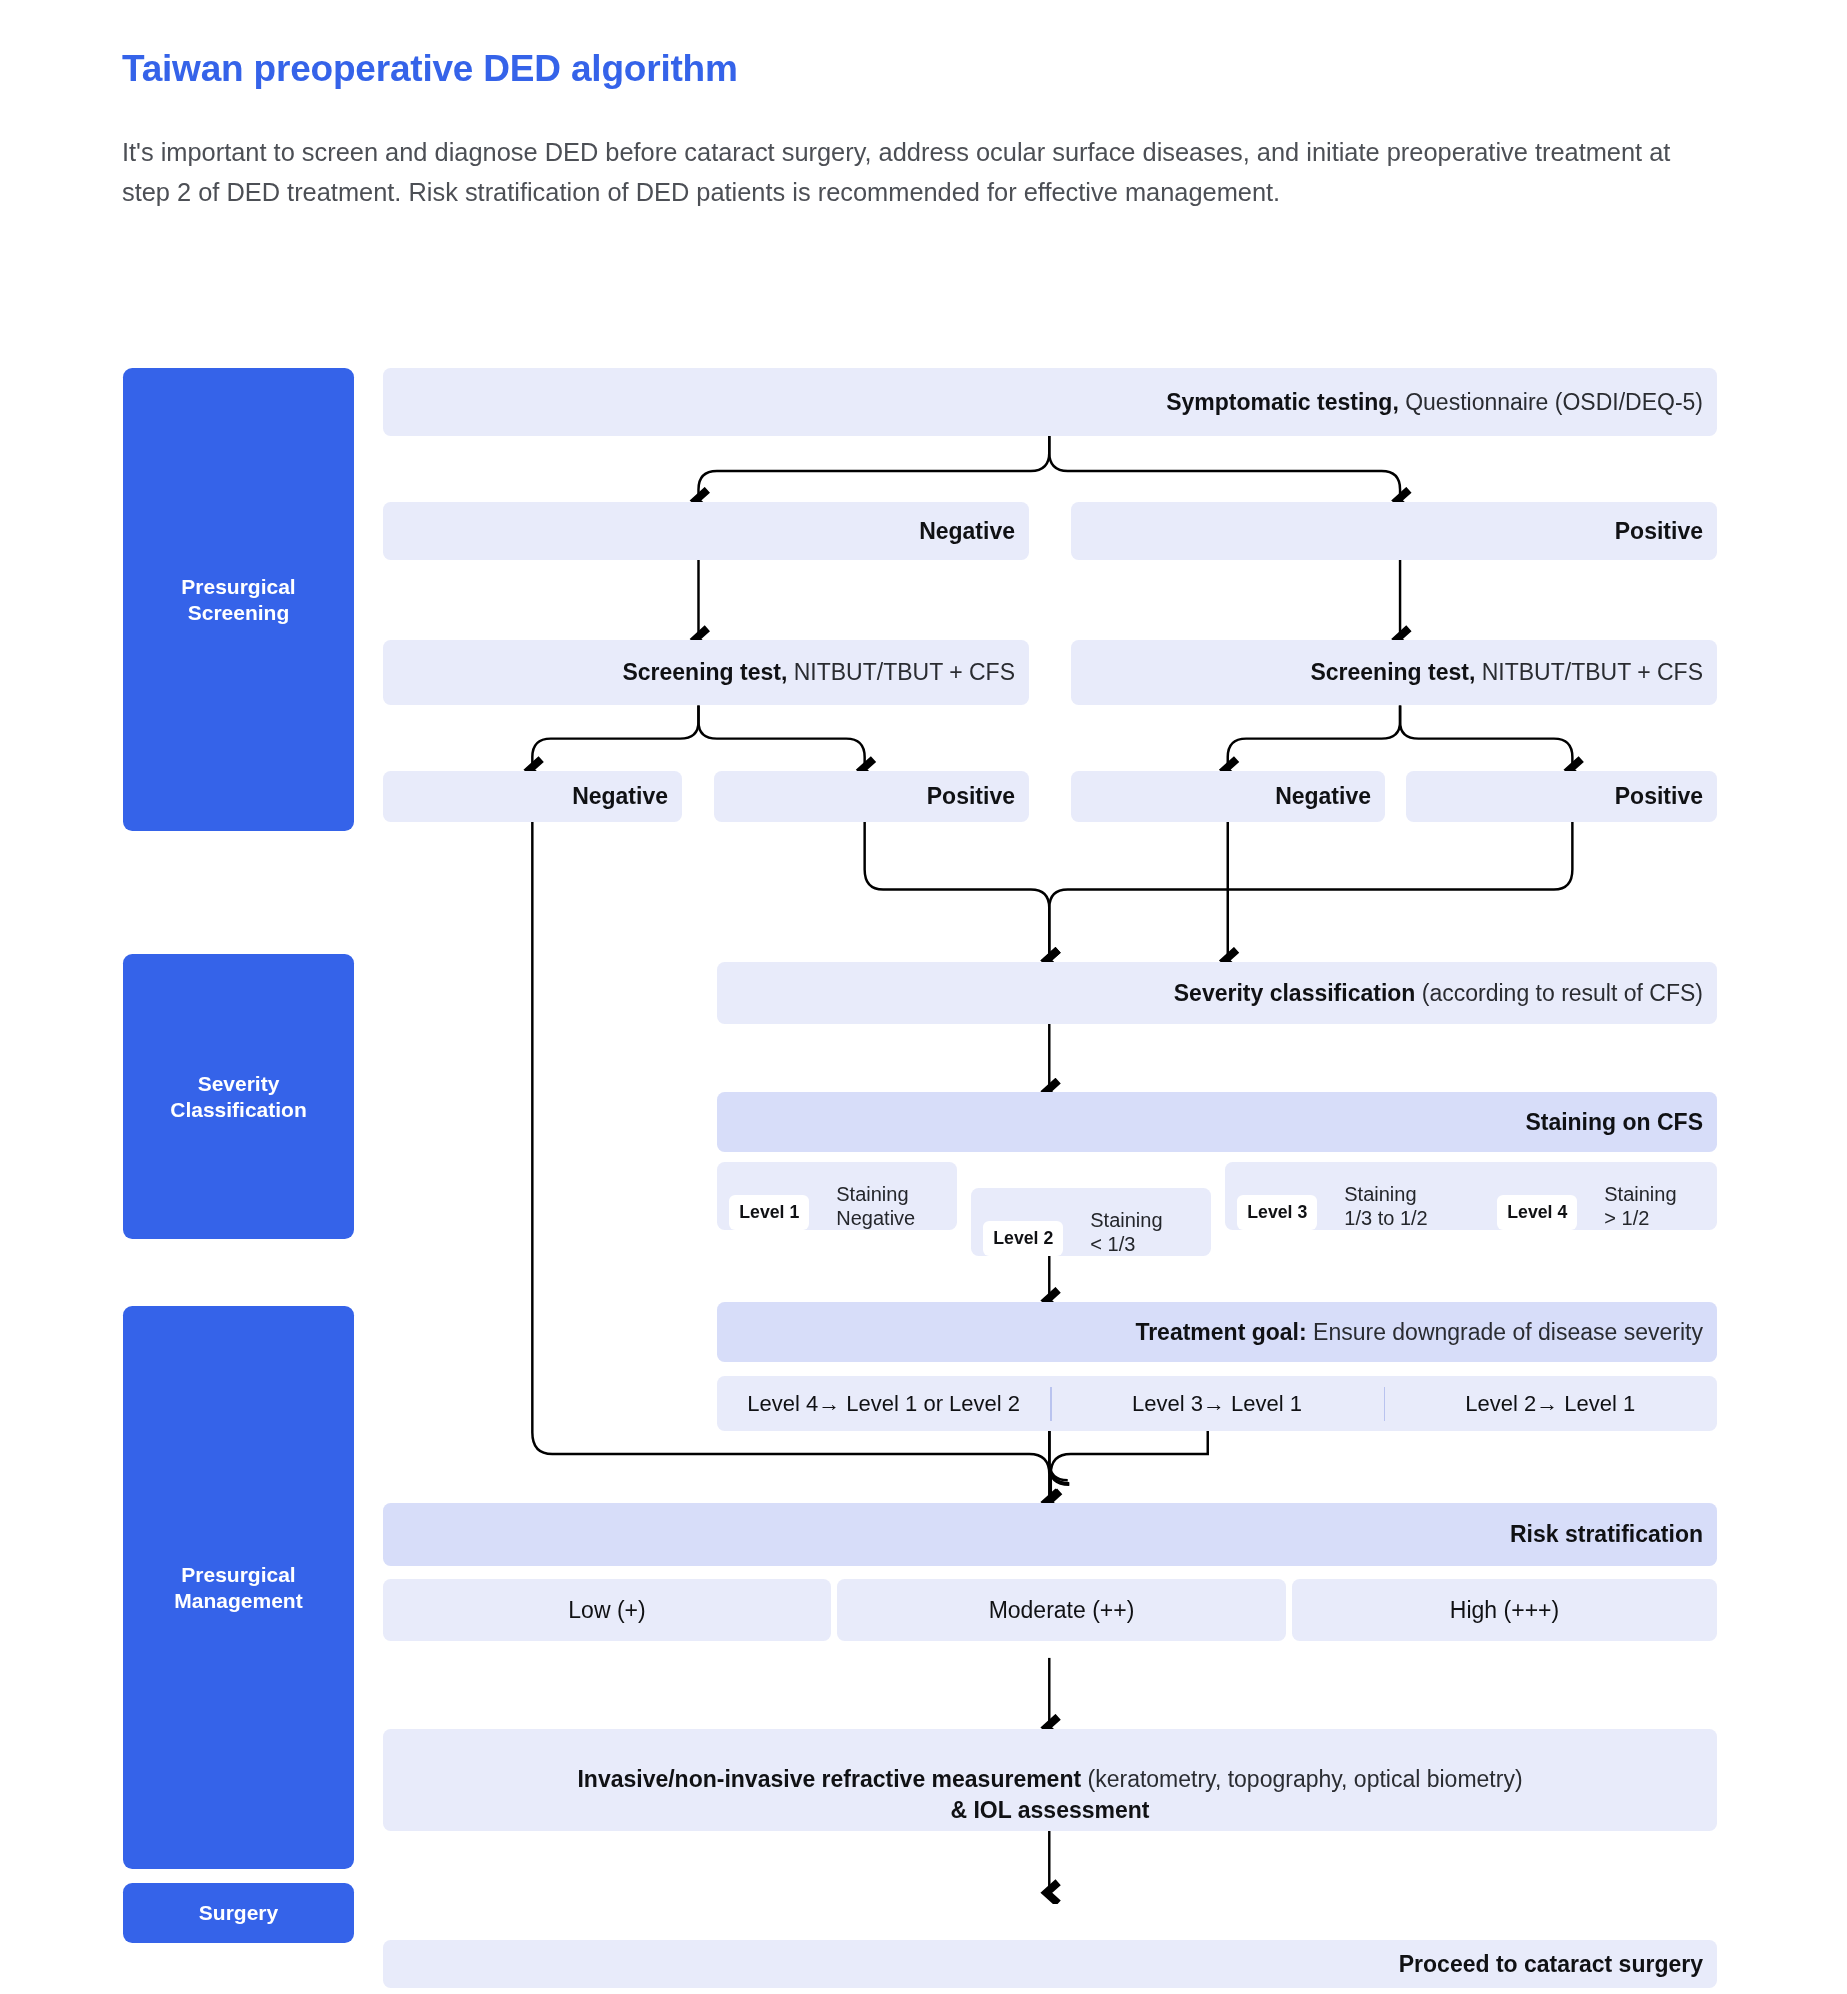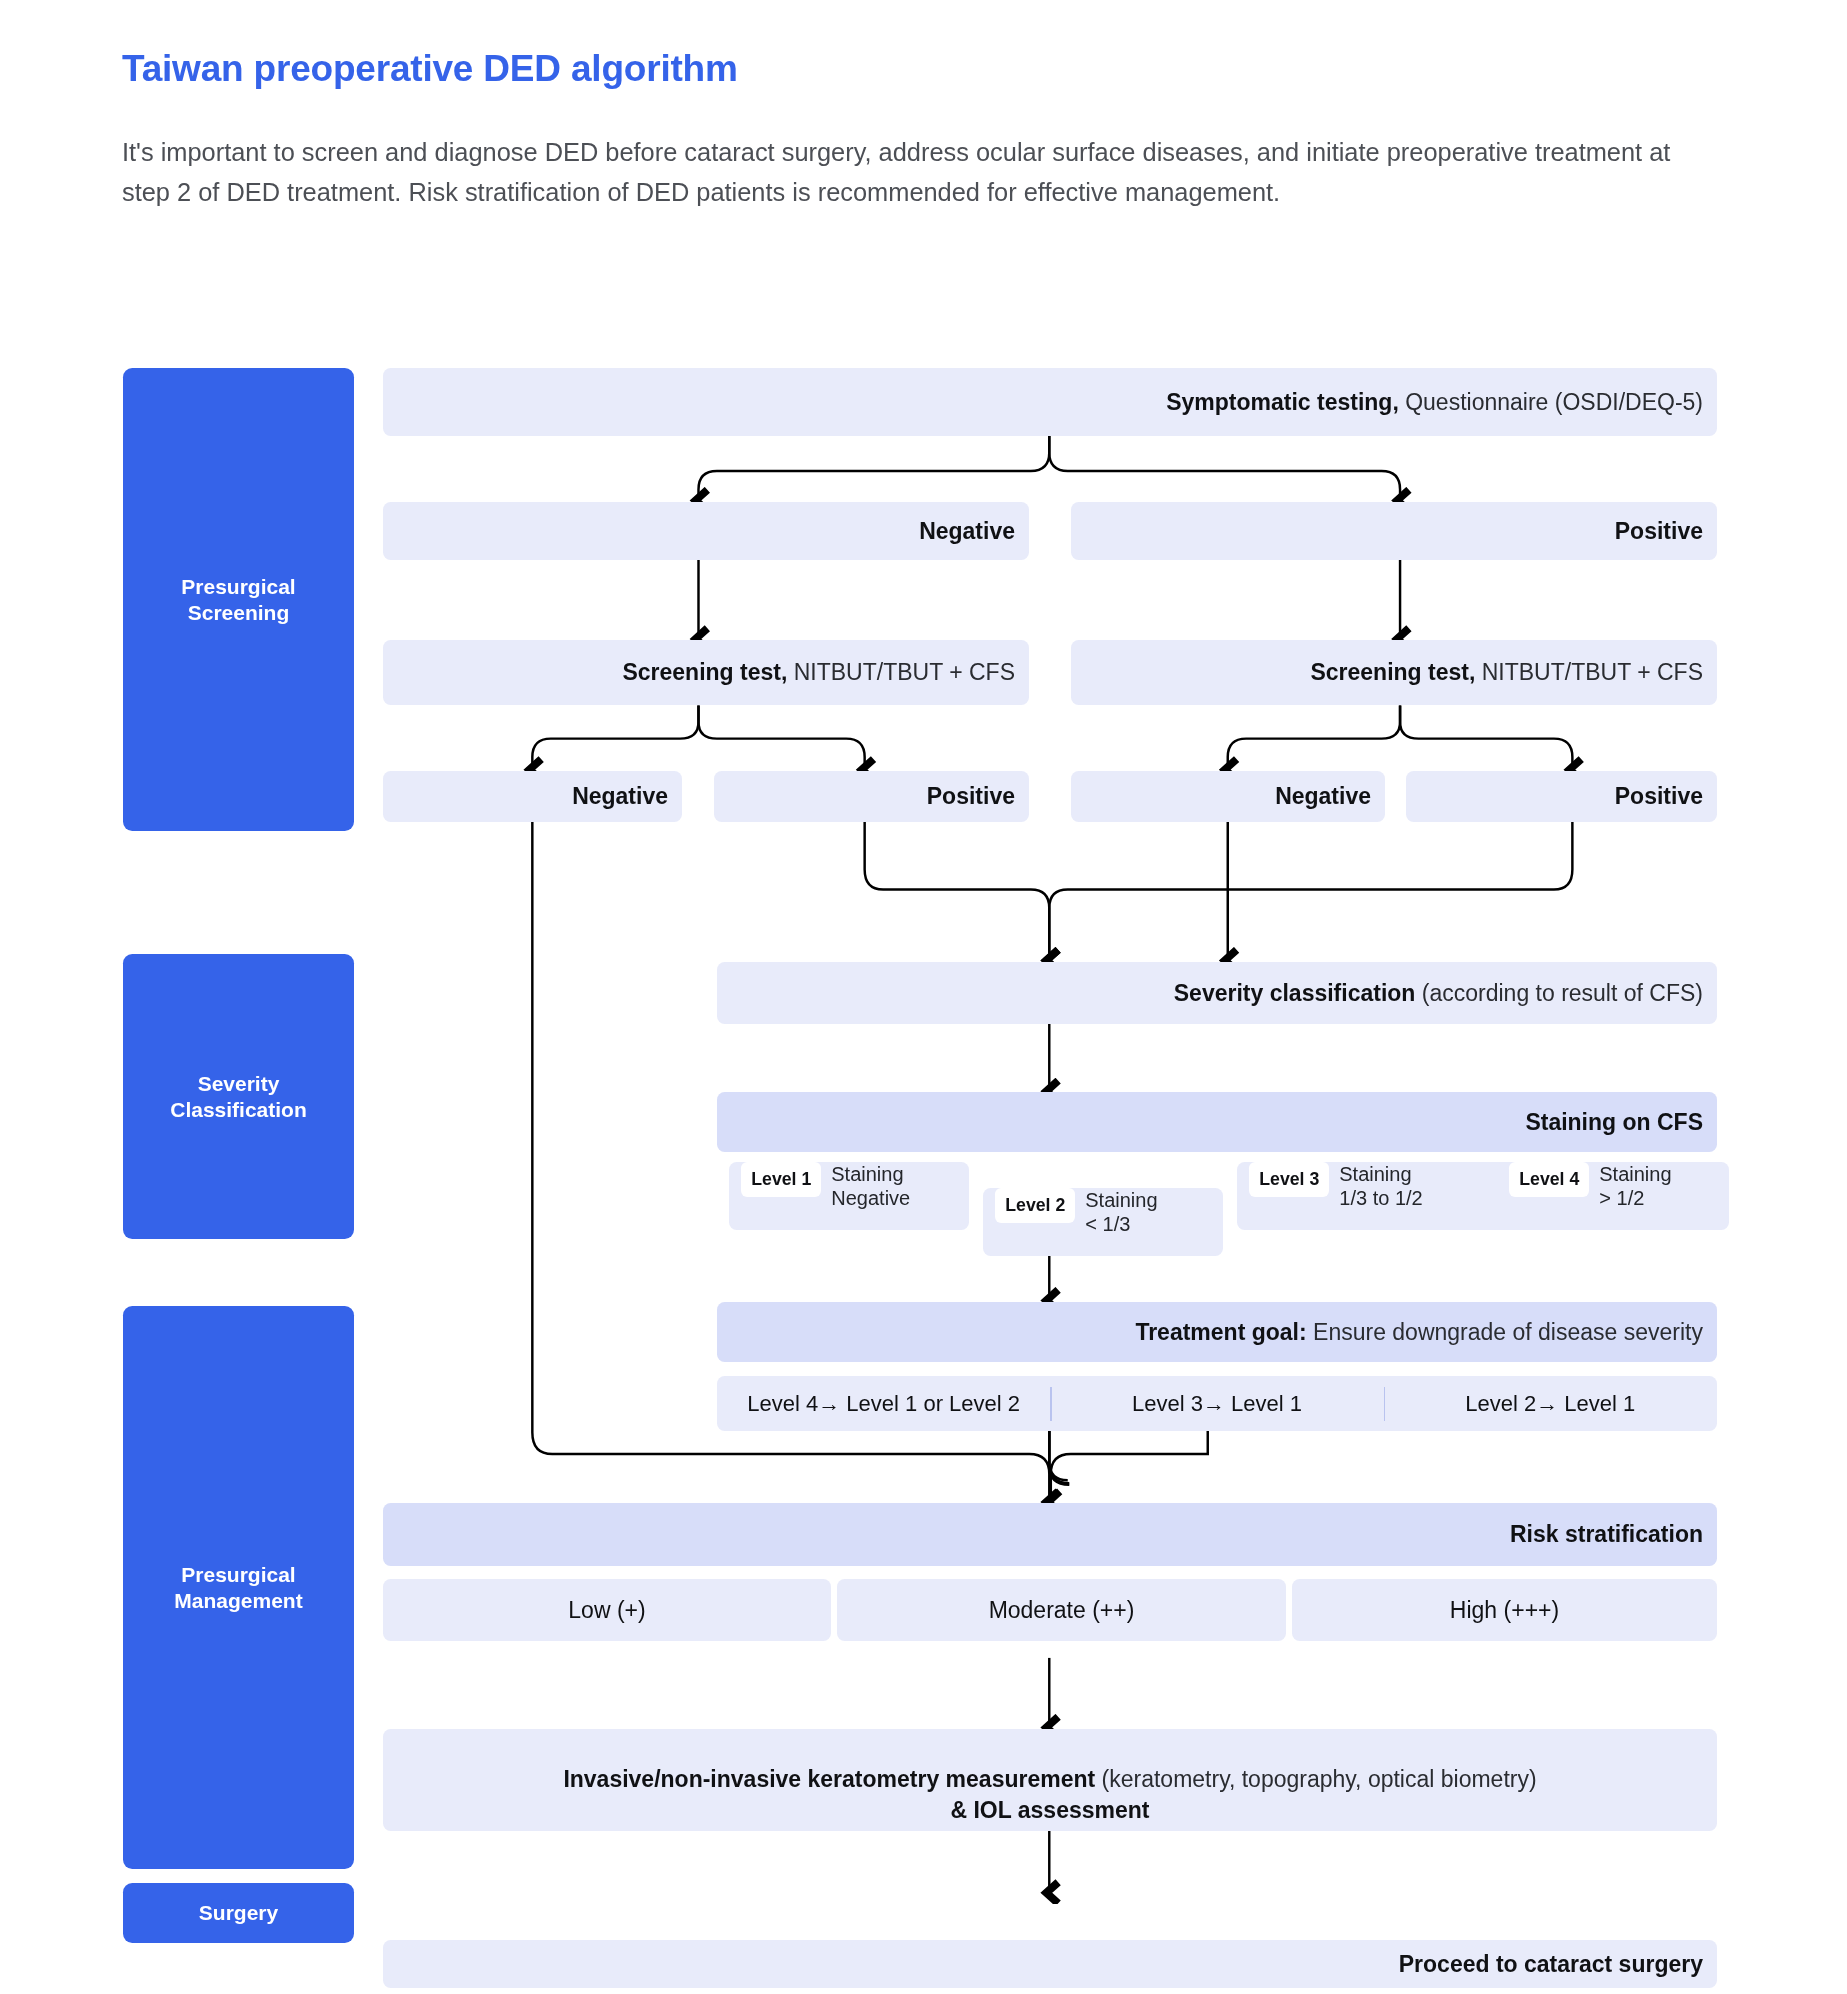--- a/index.html
+++ b/index.html
@@ -75,24 +75,23 @@
   .box.strong{ font-weight: 700; }
   .b  { font-weight: 700; }
   .n  { font-weight: 400; color: #2a2c31; }
 
   
   .levelcard {
     position: absolute;
     background: #e8ebfa;
     border-radius: 7.7px;
     display: flex;
-    align-items: flex-start;
-    gap: 10px;
+    align-items: flex-end;
+    gap: 27px;
     padding: 0 12.3px;
-    margin-left: 12px;
   }
   .chip {
     background: #ffffff;
     border-radius: 6.2px;
     font-size: 17.7px;
     font-weight: 700;
     color: #101114;
     padding: 7px 10px;
     white-space: nowrap;
     flex: none;
@@ -304,21 +303,21 @@
   </div>
   <div class="risk-item" style="left:383px; top:1579px; width:448px; height:62px;">
     <span>Low (+)</span>
   </div>
   <div class="risk-item" style="left:1292px; top:1579px; width:425px; height:62px;">
     <span>High (+++)</span>
   </div>
 
   <div class="box" style="left:383px; top:1729px; width:1334px; height:102px; flex-direction:column;">
     <div>
-      <span class="b">Invasive/non-invasive keratometry measurement</span><span class="n"> (keratometry, topography, optical biometry)</span>
+      <span class="b">Invasive/non-invasive refractive measurement</span><span class="n"> (keratometry, topography, optical biometry)</span>
     </div>
     <div class="b">&amp; IOL assessment</div>
   </div>
 
   <div class="box strong" style="left:383px; top:1940px; width:1334px; height:48px;padding-left:12px;">
     <span>Proceed to cataract surgery</span>
   </div>
 
 </div>
 

